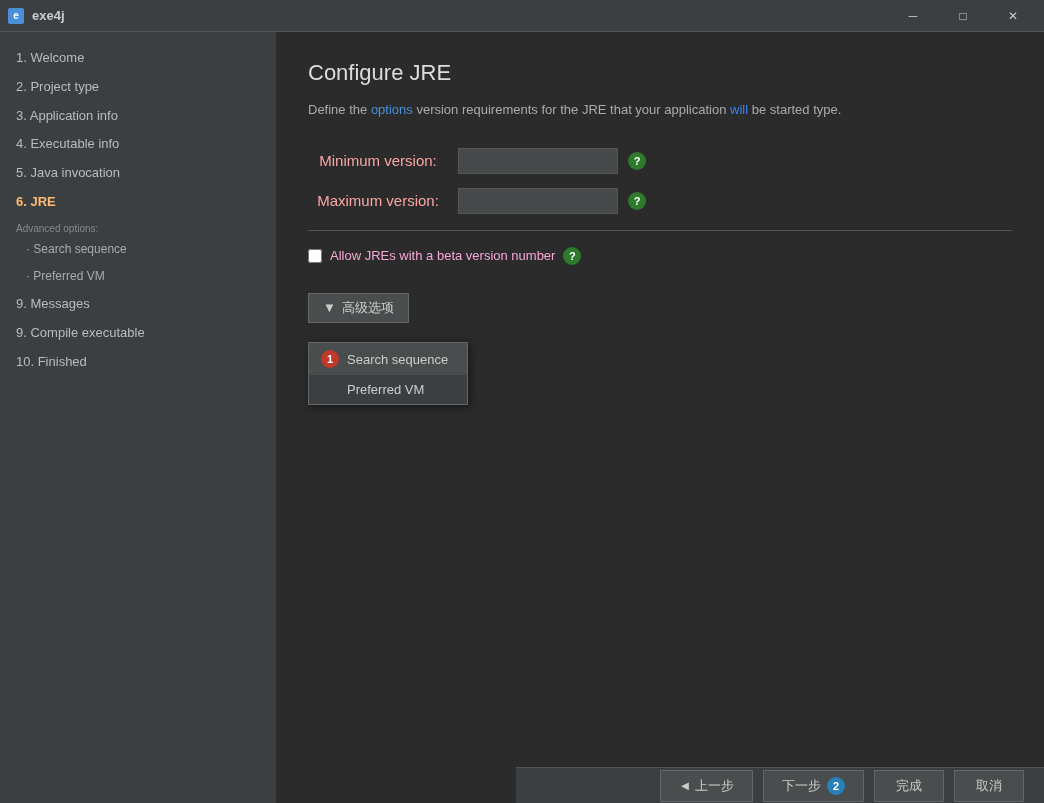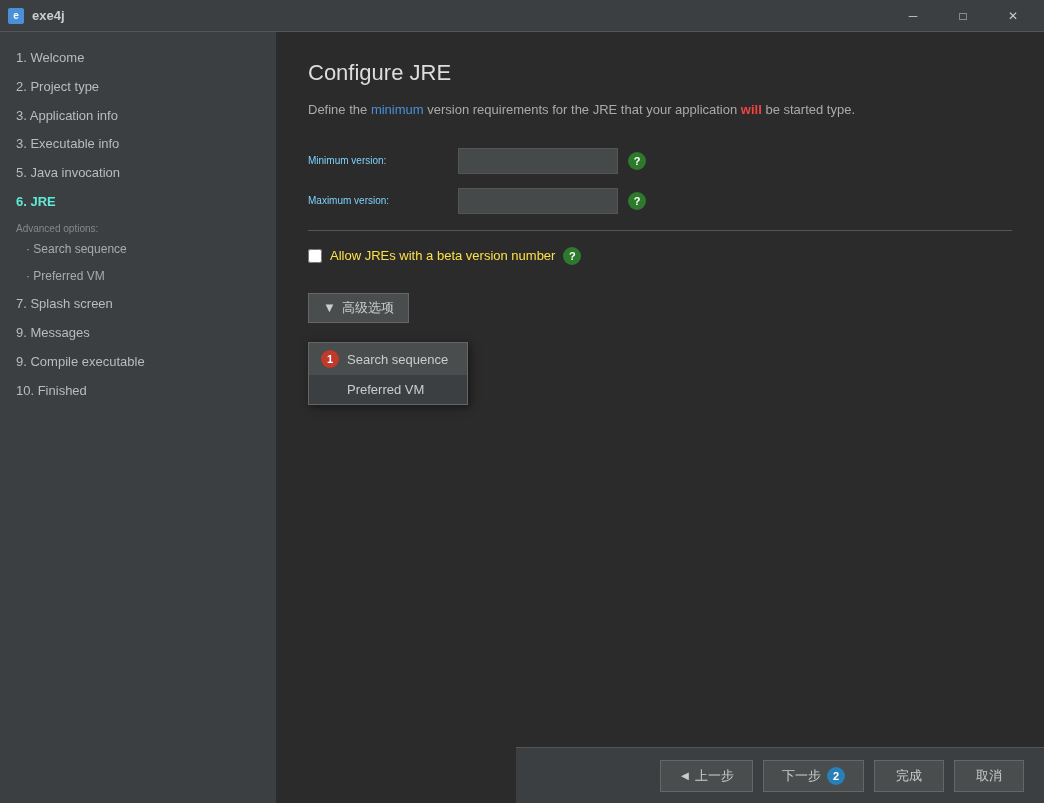--- a/index.html
+++ b/index.html
@@ -61,21 +61,21 @@
       flex-shrink: 0;
     }
     .sidebar-item {
       padding: 4px 16px;
       color: #bbb;
       cursor: pointer;
       font-size: 13px;
       line-height: 1.6;
     }
     .sidebar-item.active {
-      color: #5eead4;
+      color: #fdba74;
       font-weight: bold;
     }
     .sidebar-item.sub {
       padding-left: 26px;
       font-size: 12px;
       color: #aaa;
     }
     .sidebar-item.sub::before {
       content: '· ';
     }
@@ -104,36 +104,36 @@
     .content-desc {
       font-size: 13px;
       color: #aaa;
       margin-bottom: 28px;
       line-height: 1.5;
     }
     .content-desc .highlight {
       color: #4a90d9;
     }
     .content-desc .bold-word {
-      color: #ef4444;
-      font-weight: bold;
+      color: #3b82f6;
+      font-weight: normal;
     }
 
     
     .form-row {
       display: flex;
       align-items: center;
       margin-bottom: 14px;
       gap: 10px;
     }
     .form-label {
       width: 140px;
-      color: #7dd3fc;
-      font-size: 10px;
-      text-align: left;
+      color: #fca5a5;
+      font-size: 15px;
+      text-align: center;
     }
     .form-input {
       width: 160px;
       height: 26px;
       background: #45494a;
       border: 1px solid #555;
       color: #ccc;
       padding: 0 6px;
       font-size: 12px;
       outline: none;
@@ -152,21 +152,21 @@
       display: flex;
       align-items: center;
       gap: 8px;
       margin-bottom: 10px;
     }
     .checkbox-row input[type="checkbox"] {
       width: 14px; height: 14px;
       accent-color: #4a90d9;
     }
     .checkbox-label {
-      color: #fde047;
+      color: #f9a8d4;
       font-size: 13px;
     }
 
     
     .advanced-btn {
       display: inline-flex;
       align-items: center;
       gap: 6px;
       background: #4a4d4e;
       border: 1px solid #666;
@@ -210,21 +210,21 @@
       font-size: 11px; font-weight: bold;
       flex-shrink: 0;
     }
     .badge-red { background: #c0392b; color: white; }
     .badge-blue { background: #2980b9; color: white; }
 
     
     .footer {
       position: absolute;
       bottom: 0; left: 240px; right: 0;
-      height: 56px;
+      height: 36px;
       background: #3c3f41;
       border-top: 1px solid #555;
       display: flex;
       align-items: center;
       justify-content: flex-end;
       padding: 0 20px;
       gap: 10px;
     }
     .footer-btn {
       background: #4a4d4e;
@@ -258,38 +258,37 @@
     <button class="titlebar-btn close">✕</button>
   </div>
 </div>
 
 <div class="main-layout">
 
   <div class="sidebar">
     <div class="sidebar-item">1. Welcome</div>
     <div class="sidebar-item">2. Project type</div>
     <div class="sidebar-item">3. Application info</div>
-    <div class="sidebar-item">3. Executable info</div>
+    <div class="sidebar-item">4. Executable info</div>
     <div class="sidebar-item">5. Java invocation</div>
     <div class="sidebar-item active">6. JRE</div>
     <div class="sidebar-section-label">Advanced options:</div>
     <div class="sidebar-item sub">Search sequence</div>
     <div class="sidebar-item sub">Preferred VM</div>
-    <div class="sidebar-item">7. Splash screen</div>
     <div class="sidebar-item">9. Messages</div>
     <div class="sidebar-item">9. Compile executable</div>
     <div class="sidebar-item">10. Finished</div>
   </div>
 
   <div class="content">
     <div class="content-title">Configure JRE</div>
 
     <div class="content-desc">
       <span>Define the </span>
-      <span class="highlight">minimum</span>
+      <span class="highlight">options</span>
       <span> version requirements for the JRE that your application </span>
       <span class="bold-word">will</span>
       <span> be started type.</span>
     </div>
 
     
     <div class="form-row">
       <span class="form-label">Minimum version:</span>
       <input class="form-input" type="text" value="" style="">
       <div class="help-icon">?</div>

